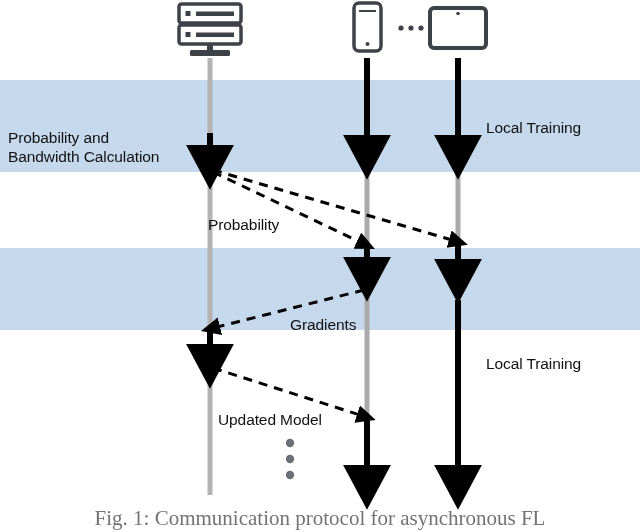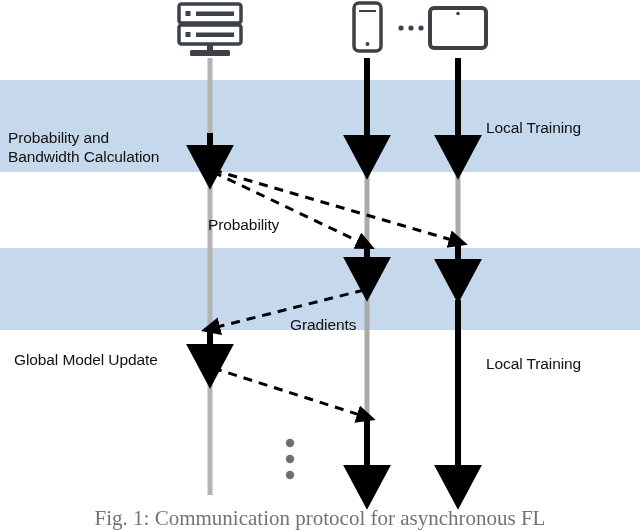--- a/index.html
+++ b/index.html
@@ -124,27 +124,27 @@
 
     <g fill="none" stroke="#3d4148">
       <rect x="430" y="8" width="56" height="40" rx="4" stroke-width="4"></rect>
       <circle cx="458" cy="13.5" r="1.8" fill="#3d4148" stroke="none"></circle>
     </g>
   </svg>
 
   <div class="lbl" style="left:8px; top:128px;">Probability and
 Bandwidth Calculation</div>
 
-  <div class="lbl" style="left:14px; top:350px;">Global Model Update</div>
 
   <div class="lbl" style="left:486px; top:118px;">Local Training</div>
 
 
   <div class="lbl" style="left:486px; top:354px;">Local Training</div>
 
   <div class="lbl" style="left:208px; top:215px;">Probability</div>
 
   <div class="lbl" style="left:290px; top:315px;">Gradients</div>
 
+  <div class="lbl" style="left:218px; top:410px;">Updated Model</div>
 
   <div class="caption">Fig. 1: Communication protocol for asynchronous FL</div>
 
 </div>
 
 </body></html>

